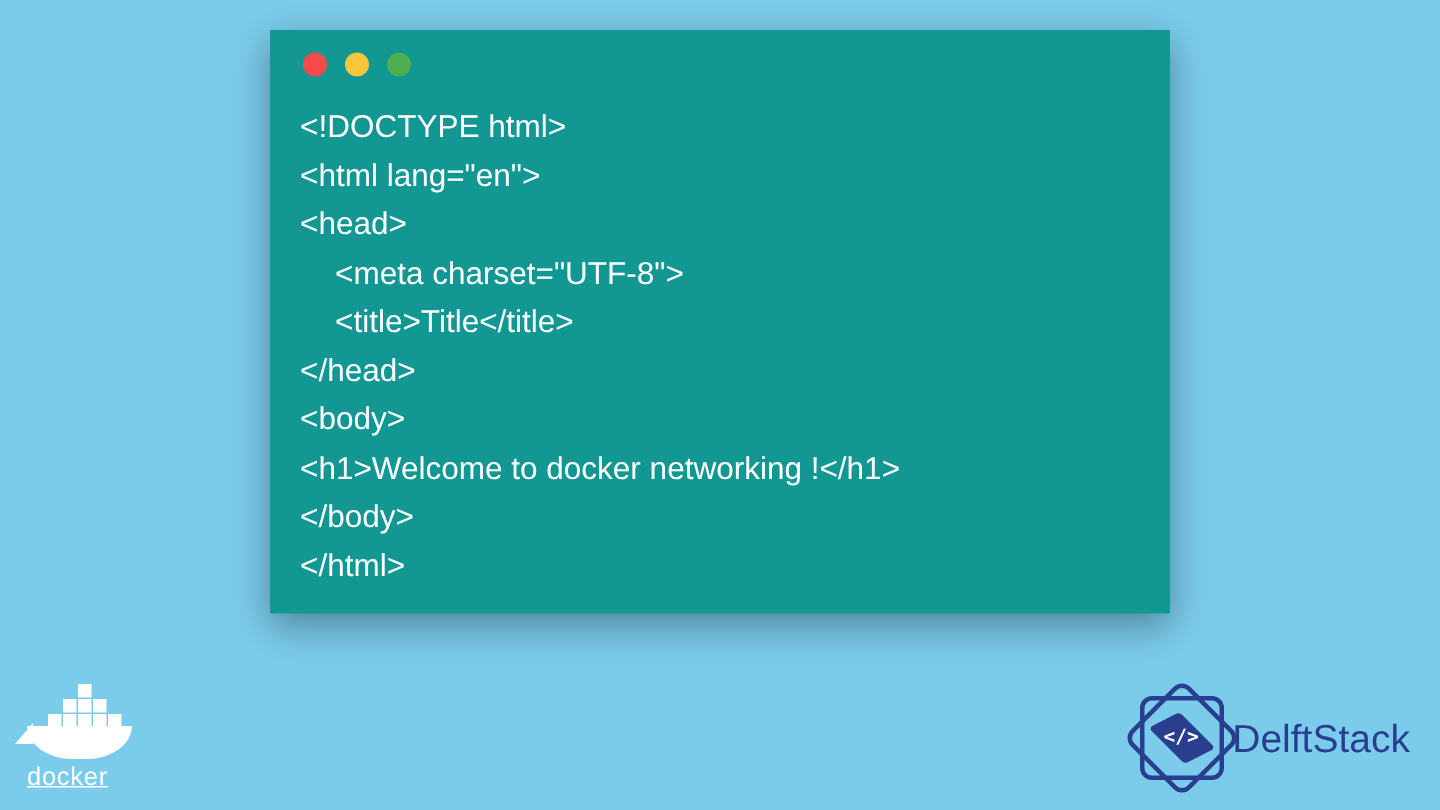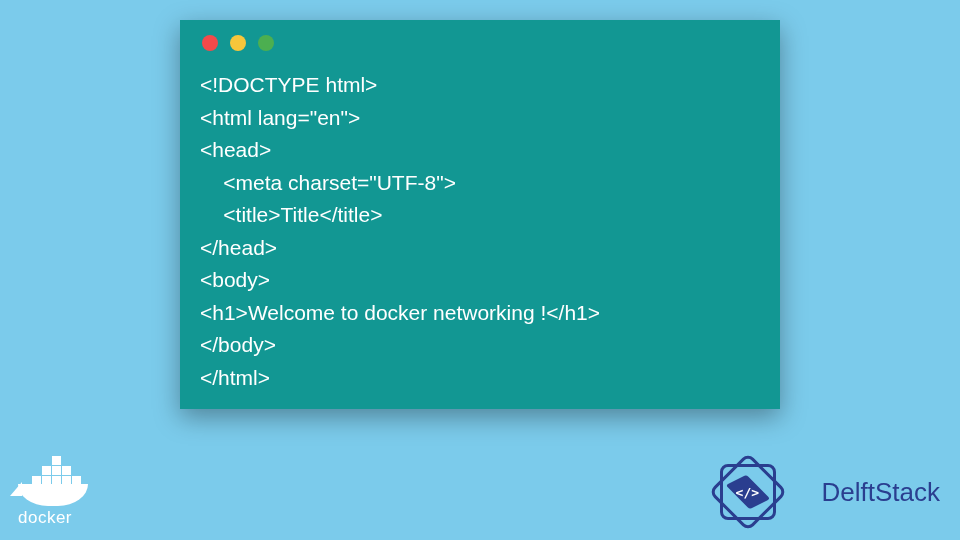--- a/index.html
+++ b/index.html
@@ -43,20 +43,21 @@
     font-size: 21px;
     line-height: 1.55;
     font-family: Arial, Helvetica, sans-serif;
     white-space: pre;
   }
   .docker-logo {
     position: absolute;
     left: 18px;
     bottom: 12px;
     color: #ffffff;
+    text-decoration: underline;
   }
   .docker-whale {
     position: relative;
     width: 70px;
     height: 40px;
   }
   .whale-body {
     position: absolute;
     bottom: 0;
     left: 0;
@@ -143,21 +144,20 @@
     font-size: 13px;
     font-weight: bold;
     font-family: monospace;
     transform: skewX(18deg) rotate(-45deg);
   }
   .ds-text {
     font-size: 26px;
     color: #2a3e8f;
     font-weight: 400;
     font-family: 'Segoe UI', Arial, sans-serif;
-    margin-left: 40px;
   }
 </style>
 </head>
 <body>
 
 <div class="code-window">
   <div class="traffic-lights">
     <div class="traffic-light tl-red"></div>
     <div class="traffic-light tl-yellow"></div>
     <div class="traffic-light tl-green"></div>

